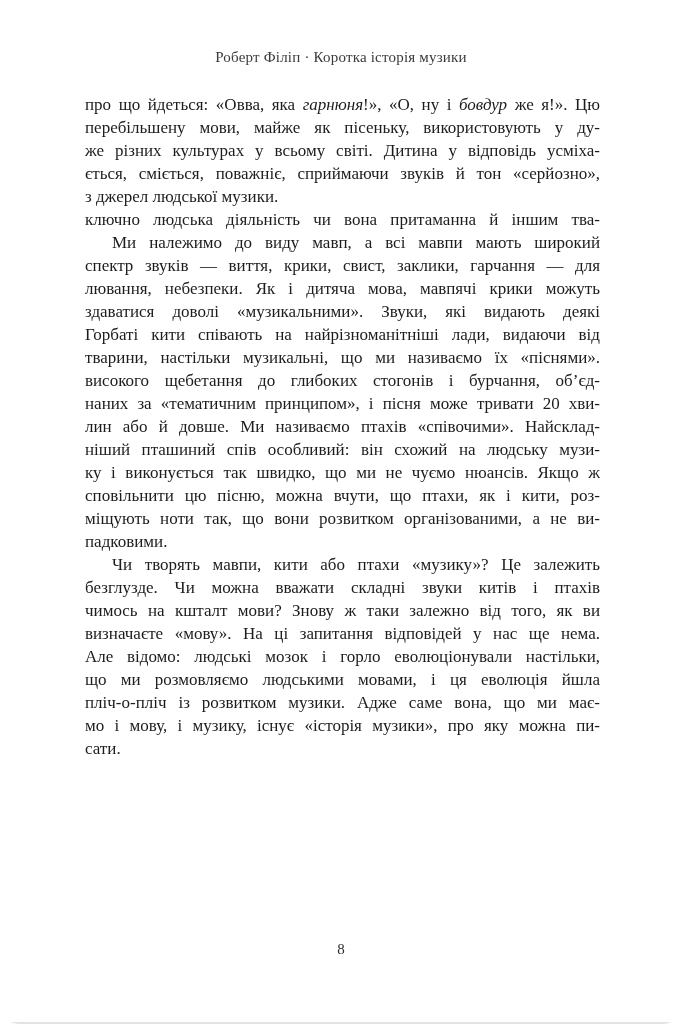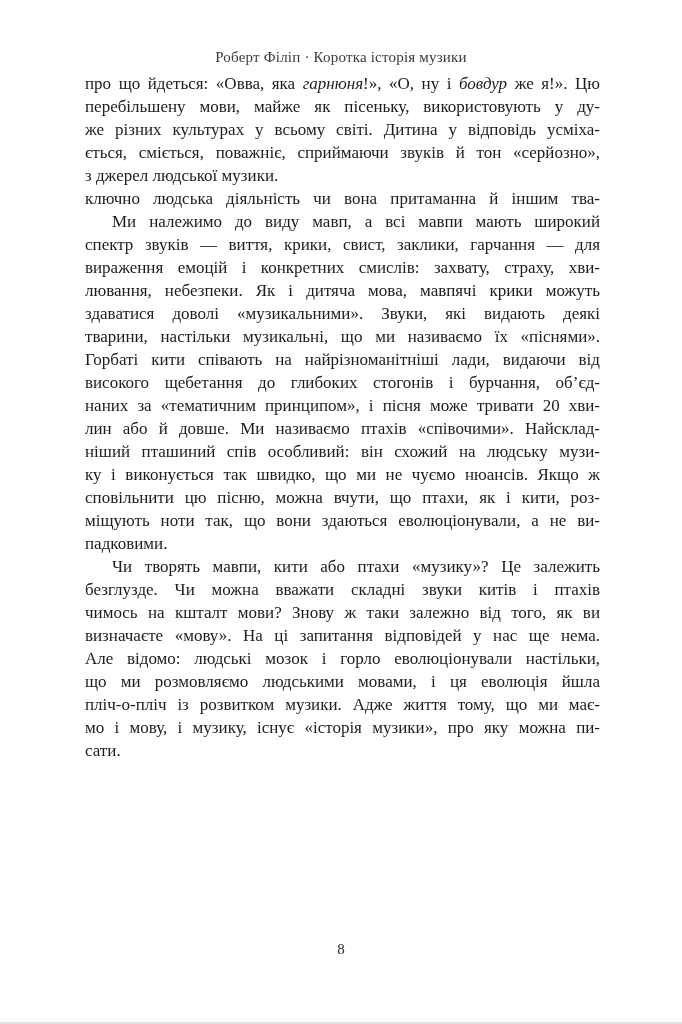--- a/index.html
+++ b/index.html
@@ -6,34 +6,35 @@
   html, body { background: #ffffff; }
   .page {
     position: relative;
     width: 682px;
     height: 1024px;
     background: #ffffff;
     font-family: "Liberation Serif", "DejaVu Serif", serif;
     color: #1c1c1c;
     overflow: hidden;
     margin: 0 auto;
+    border-radius: 19px;
   }
   .running-head {
     position: absolute;
     top: 49px;
     left: 0;
     right: 0;
     text-align: center;
     font-size: 15px;
     letter-spacing: 0.2px;
     color: #3a3a3a;
   }
   .body-text {
     position: absolute;
-    top: 72px;
+    top: 93px;
     left: 85px;
     width: 515px;
     font-size: 17px;
     line-height: 23px;
   }
   .paragraph {  }
   .line {
     height: 23px;
     overflow: hidden;
     text-align: justify;
@@ -77,42 +78,41 @@
         <div class="line"><span>же різних культурах у всьому світі. Дитина у відповідь усміха-</span></div>
         <div class="line"><span>ється, сміється, поважніє, сприймаючи звуків й тон «серйозно»,</span></div>
         <div class="line line-last"><span>з джерел людської музики.</span></div>
       </div>
       <div class="paragraph">
         <div class="line"><span>ключно людська діяльність чи вона притаманна й іншим тва-</span></div>
       </div>
       <div class="paragraph">
         <div class="line line-indent"><span>Ми належимо до виду мавп, а всі мавпи мають широкий</span></div>
         <div class="line"><span>спектр звуків — виття, крики, свист, заклики, гарчання — для</span></div>
-        <div class="line"><span>вираження емоцій і конкретних смислів: захвату, страху, хви-</span></div>
         <div class="line"><span>лювання, небезпеки. Як і дитяча мова, мавпячі крики можуть</span></div>
         <div class="line"><span>здаватися доволі «музикальними». Звуки, які видають деякі</span></div>
+        <div class="line"><span>Горбаті кити співають на найрізноманітніші лади, видаючи від</span></div>
         <div class="line"><span>тварини, настільки музикальні, що ми називаємо їх «піснями».</span></div>
-        <div class="line"><span>Горбаті кити співають на найрізноманітніші лади, видаючи від</span></div>
         <div class="line"><span>високого щебетання до глибоких стогонів і бурчання, об’єд-</span></div>
         <div class="line"><span>наних за «тематичним принципом», і пісня може тривати 20 хви-</span></div>
         <div class="line"><span>лин або й довше. Ми називаємо птахів «співочими». Найсклад-</span></div>
         <div class="line"><span>ніший пташиний спів особливий: він схожий на людську музи-</span></div>
         <div class="line"><span>ку і виконується так швидко, що ми не чуємо нюансів. Якщо ж</span></div>
         <div class="line"><span>сповільнити цю пісню, можна вчути, що птахи, як і кити, роз-</span></div>
-        <div class="line"><span>міщують ноти так, що вони здаються еволюціонували, а не ви-</span></div>
+        <div class="line"><span>міщують ноти так, що вони розвитком організованими, а не ви-</span></div>
         <div class="line line-last"><span>падковими.</span></div>
       </div>
       <div class="paragraph">
         <div class="line line-indent"><span>Чи творять мавпи, кити або птахи «музику»? Це залежить</span></div>
         <div class="line"><span>безглузде. Чи можна вважати складні звуки китів і птахів</span></div>
         <div class="line"><span>чимось на кшталт мови? Знову ж таки залежно від того, як ви</span></div>
         <div class="line"><span>визначаєте «мову». На ці запитання відповідей у нас ще нема.</span></div>
         <div class="line"><span>Але відомо: людські мозок і горло еволюціонували настільки,</span></div>
         <div class="line"><span>що ми розмовляємо людськими мовами, і ця еволюція йшла</span></div>
-        <div class="line"><span>пліч-о-пліч із розвитком музики. Адже життя тому, що ми має-</span></div>
+        <div class="line"><span>пліч-о-пліч із розвитком музики. Адже саме вона, що ми має-</span></div>
         <div class="line"><span>мо і мову, і музику, існує «історія музики», про яку можна пи-</span></div>
         <div class="line line-last"><span>сати.</span></div>
       </div>
     </div>
 
   <div class="page-number">8</div>
 
   <div class="page-edge"></div>
 </div>
 

